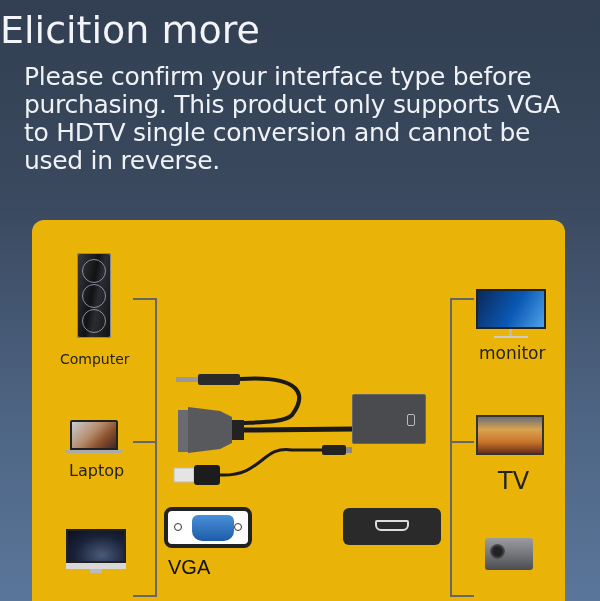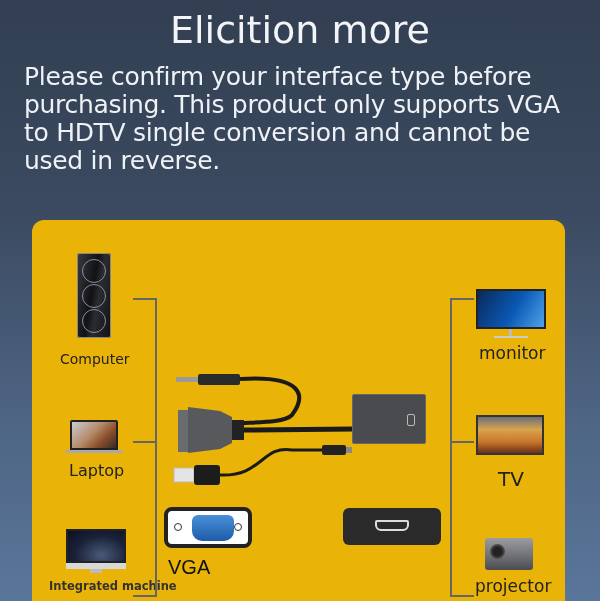--- a/index.html
+++ b/index.html
@@ -2,21 +2,21 @@
 <html><head>
 <meta charset="utf-8">
 <style>
   html, body { margin:0; padding:0; }
   body {
     width:600px; height:601px; overflow:hidden; position:relative;
     background: linear-gradient(180deg, #323f52 0%, #3b4a60 35%, #4e6584 70%, #5a769a 100%);
     font-family: "DejaVu Sans", sans-serif;
   }
   .title {
-    position:absolute; left:0; top:8px; width:600px; text-align:center;
+    position:absolute; left:0; top:8px; width:600px; 
     color:#f2f4f7; font-size:38px; line-height:44px; font-weight:normal;
   }
   .desc {
     position:absolute; left:24px; top:63px; width:560px;
     color:#eef1f5; font-size:25px; line-height:28px;
     letter-spacing:-0.3px;
   }
   .card {
     position:absolute; left:32px; top:220px; width:533px; height:396px;
     background:#eab308; border-radius:12px 12px 0 0;
@@ -111,21 +111,20 @@
   </div>
   <div class="label" style="left:28px; top:131px; font-size:14px;">Computer</div>
 
   <div class="laptop-screen"></div>
   <div class="laptop-base"></div>
   <div class="label" style="left:37px; top:241px; font-size:16px;text-align:center;">Laptop</div>
 
   <div class="imac-screen"></div>
   <div class="imac-chin"></div>
   <div class="imac-stand"></div>
-  <div class="label" style="left:17px; top:359px; font-size:11.5px; font-weight:bold; color:#333;">Integrated machine</div>
 
   <div class="line" style="left:123px; top:78px; width:2px; height:299px;"></div>
   <div class="line" style="left:101px; top:78px; width:24px; height:2px;"></div>
   <div class="line" style="left:101px; top:221px; width:24px; height:2px;"></div>
   <div class="line" style="left:101px; top:375px; width:24px; height:2px;"></div>
 
   <svg style="position:absolute; left:140px; top:145px;" width="190" height="120">
 
     <rect x="4" y="12" width="22" height="5" fill="#999"></rect>
     <rect x="26" y="9" width="42" height="11" rx="2" fill="#2a2a2a"></rect>
@@ -162,19 +161,18 @@
   <div class="line" style="left:418px; top:78px; width:24px; height:2px;"></div>
   <div class="line" style="left:418px; top:221px; width:24px; height:2px;"></div>
   <div class="line" style="left:418px; top:375px; width:24px; height:2px;"></div>
 
   <div class="monitor-screen"></div>
   <div class="monitor-stand-v"></div>
   <div class="monitor-stand-h"></div>
   <div class="label" style="left:447px; top:123px; font-size:17px;text-align:right;">monitor</div>
 
   <div class="tv-screen"></div>
-  <div class="label" style="left:466px; top:247px; font-size:20px;">TV</div>
+  <div class="label" style="left:466px; top:247px; font-size:24px;">TV</div>
 
   <div class="projector">
     <div class="lens"></div>
   </div>
-  <div class="label" style="left:443px; top:356px; font-size:17px;">projector</div>
 </div>
 
 </body></html>

